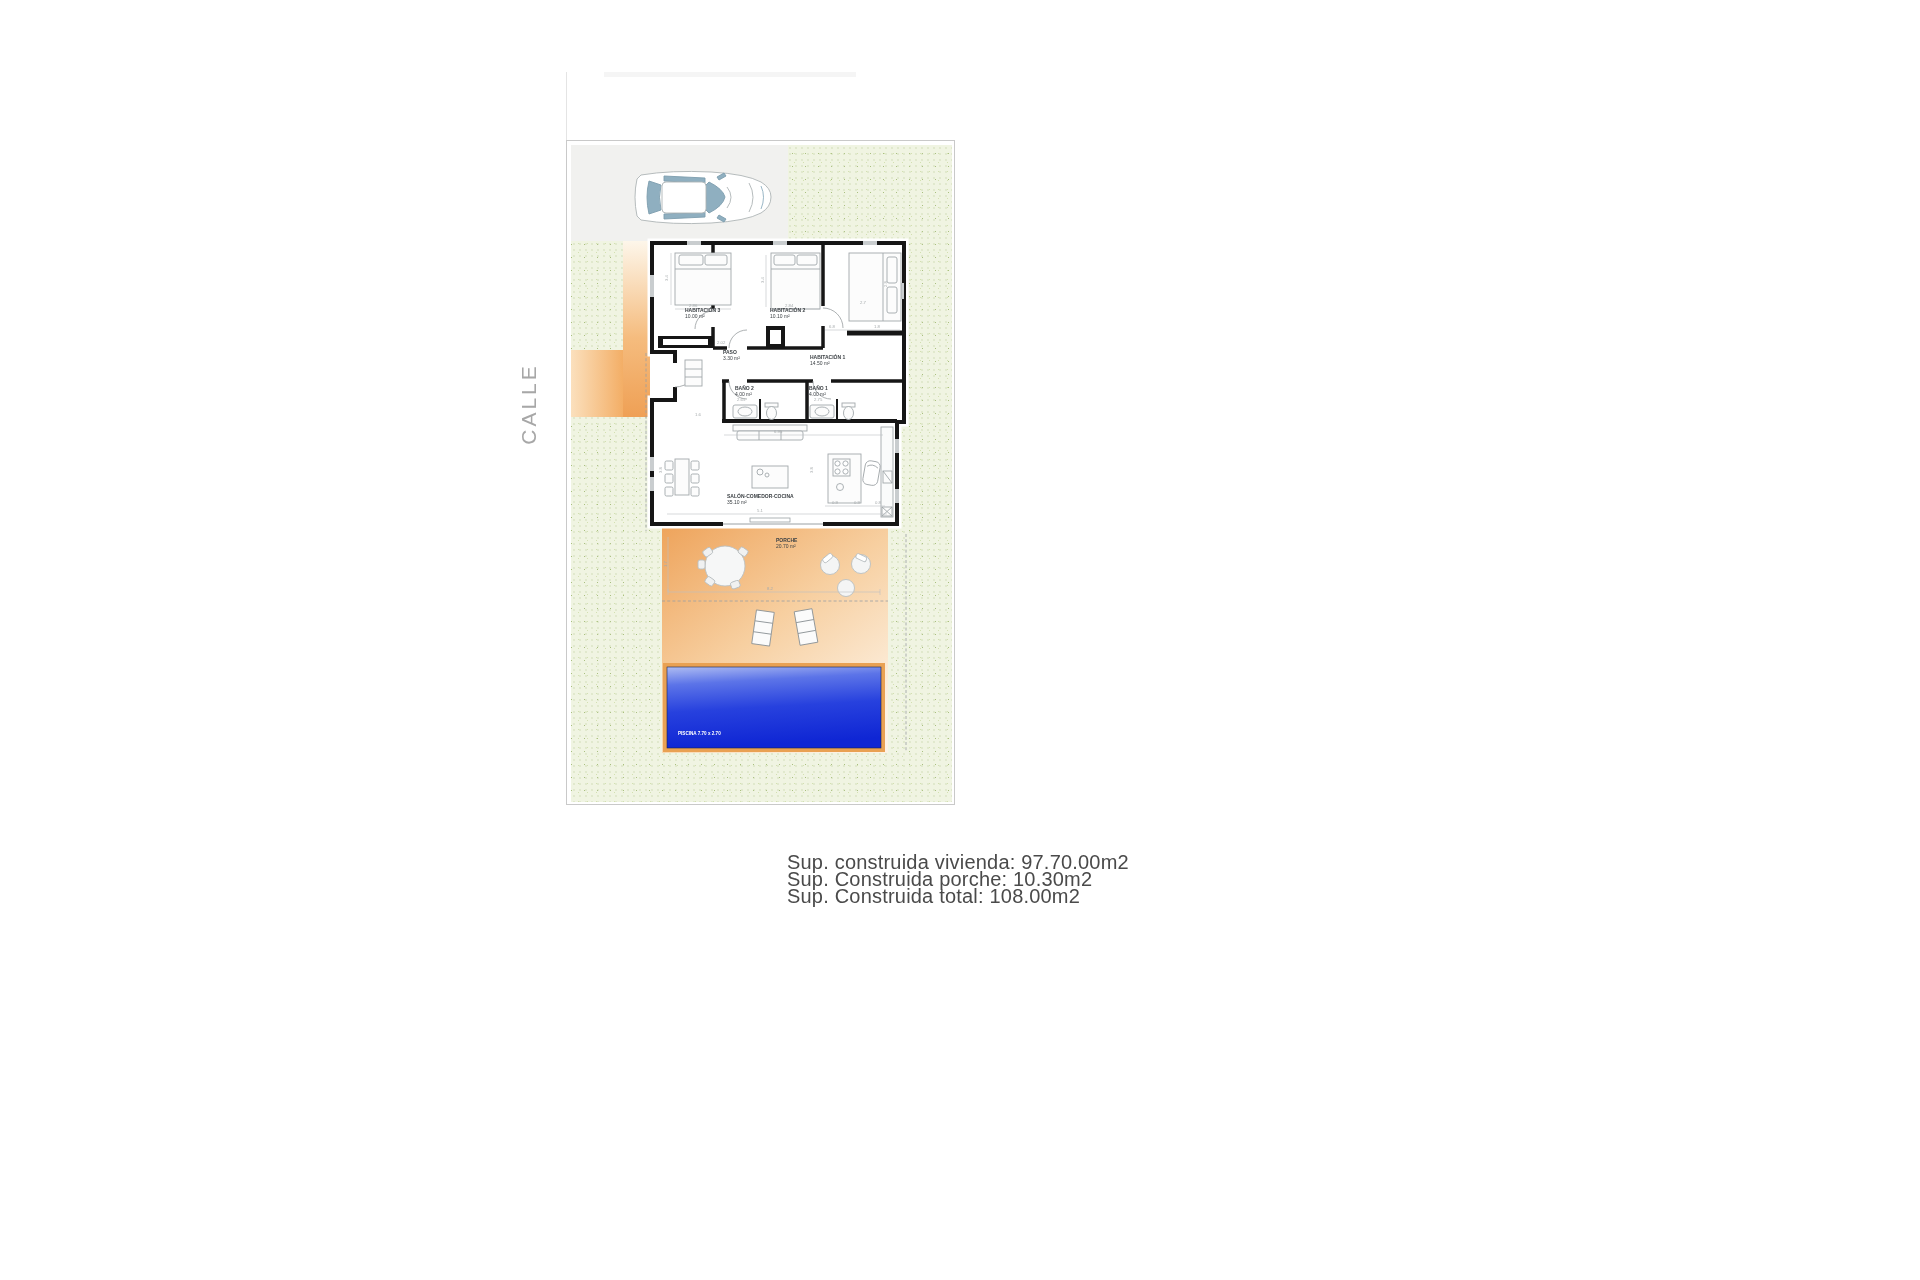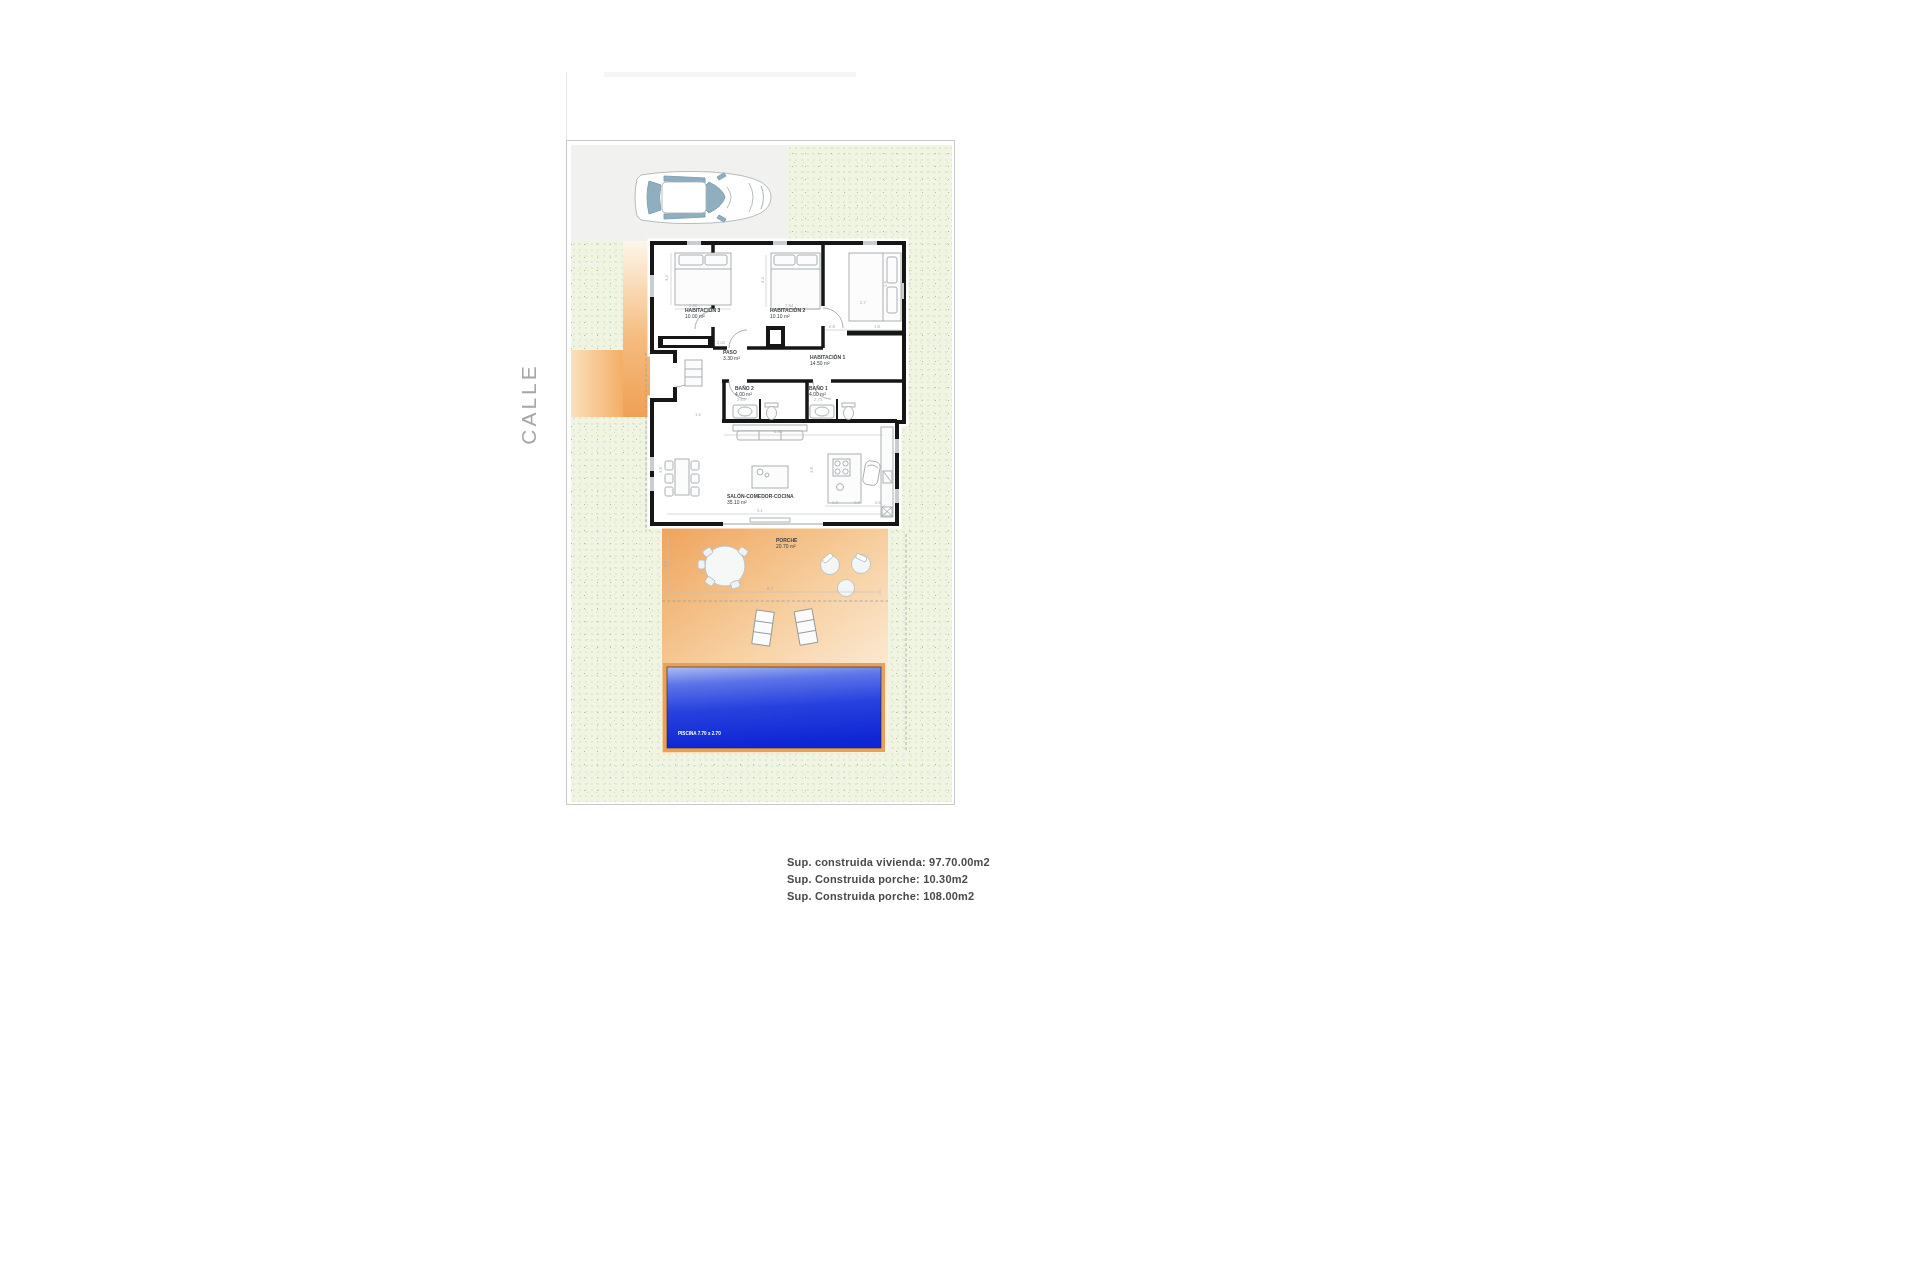--- a/index.html
+++ b/index.html
@@ -23,22 +23,22 @@
     background-image:
       radial-gradient(#bccd9b 0.6px, transparent 0.75px),
       radial-gradient(#d3e0b0 0.6px, transparent 0.75px),
       radial-gradient(#a9bf7f 0.5px, transparent 0.65px);
     background-size:6px 6px,9px 9px,13px 13px;
     background-position:0 0,3px 4px,7px 2px;
   }
   .driveway{position:absolute;left:4px;top:4px;width:217px;height:96px;background:#f1f1ef;}
   .plan-svg{position:absolute;left:0;top:0;}
   .summary{
-    position:absolute;left:787px;top:854px;color:#4a4a4a;font-size:11px;
-    font-weight:bold;letter-spacing:0.2px;line-height:17px;white-space:nowrap;
+    position:absolute;left:787px;top:854px;color:#4a4a4a;font-size:20px;
+    font-weight:normal;letter-spacing:0.2px;line-height:17px;white-space:nowrap;
   }
   svg text{font-family:"Liberation Sans",sans-serif;}
   .room-name{font-size:5px;font-weight:bold;fill:#3c4145;}
   .room-area{font-size:5px;fill:#3c4145;}
   .dim{font-size:4.3px;fill:#a6abad;}
   .pool-text{font-size:4.6px;fill:#ffffff;font-weight:bold;}
 </style>
 </head>
 <body>
 
@@ -316,14 +316,14 @@
       <text class="dim" x="308" y="363">0.8</text>
       <text class="dim" x="200" y="449">8.2</text>
       <text class="dim" x="100" y="426" transform="rotate(-90 100 426)">1.7</text>
     </g>
   </svg>
 </div>
 
 <div class="summary">
   <div>Sup. construida vivienda: 97.70.00m2</div>
   <div>Sup. Construida porche: 10.30m2</div>
-  <div>Sup. Construida porche: 108.00m2</div>
+  <div>Sup. Construida total: 108.00m2</div>
 </div>
 
 </body></html>

